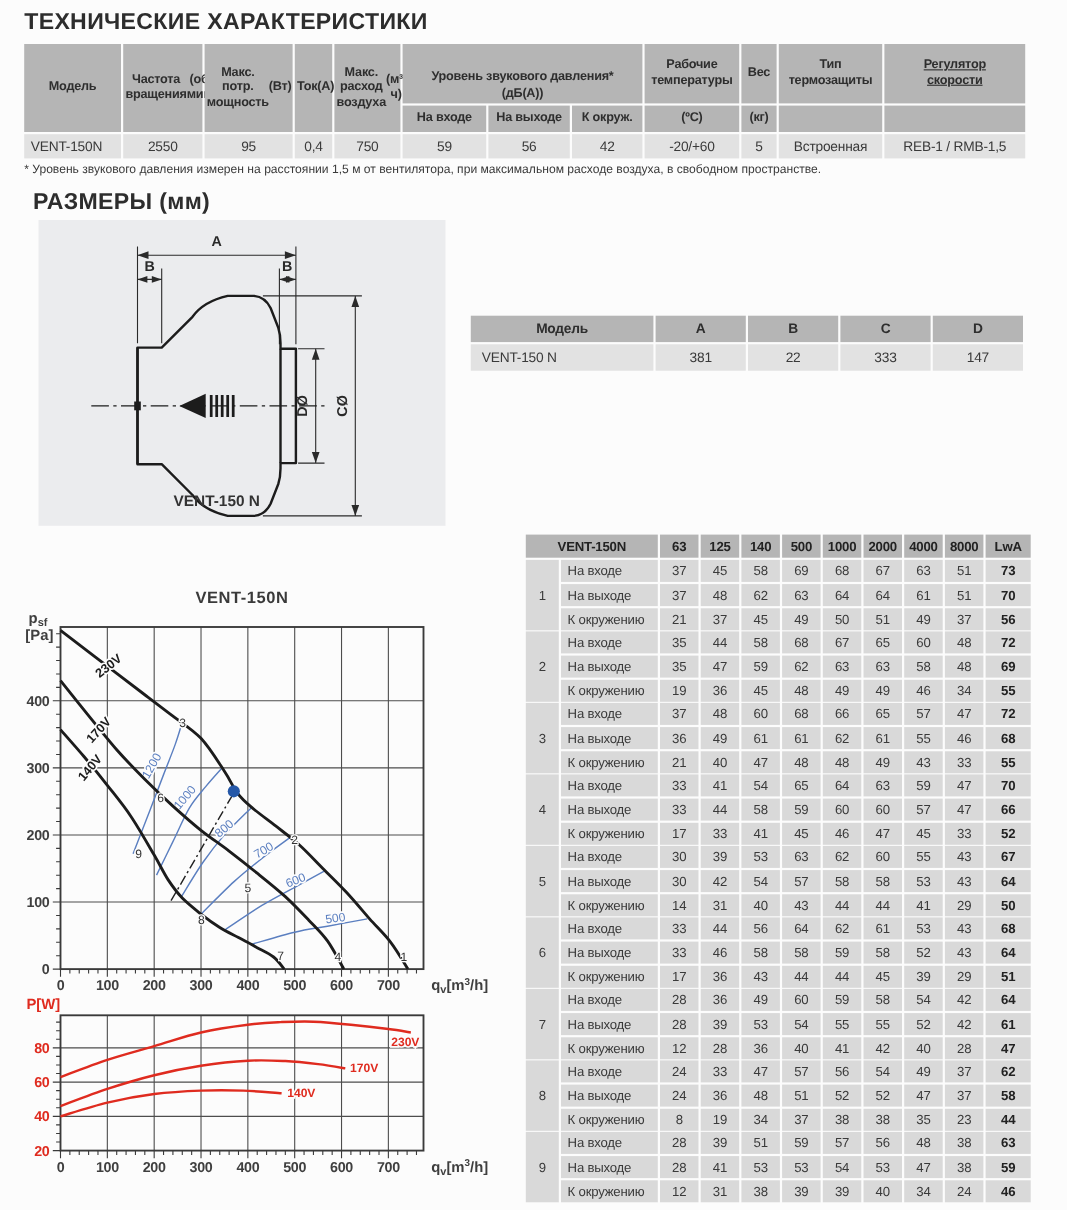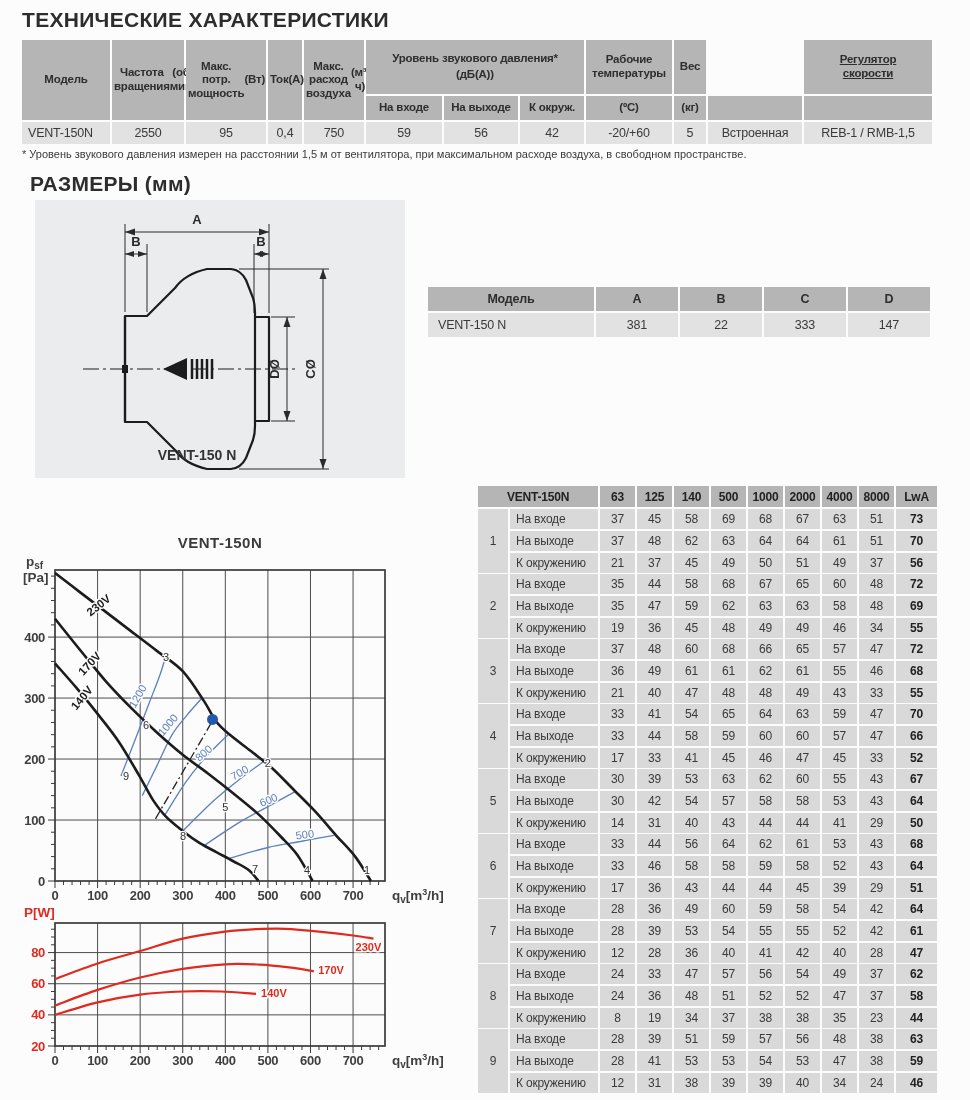--- a/index.html
+++ b/index.html
@@ -9,21 +9,21 @@
   h1,h2{margin:0;font-size:21px;font-weight:700;color:#2d2d2d;letter-spacing:.3px;}
 
   
   .spec-table{position:absolute;left:22px;top:40px;display:grid;
     grid-template-columns:88px 72px 80px 34px 60px 76px 74px 64px 86px 32px 94px 128px;
     grid-template-rows:54px 24px 22px;gap:2px;}
   .hc{background:#b5b5b5;display:flex;align-items:center;justify-content:center;
       text-align:center;font-weight:700;font-size:11.5px;line-height:1.18;color:#2e2e2e;
       letter-spacing:-.2px;padding:1px 2px;box-sizing:border-box;}
   .tall{flex-direction:row;justify-content:space-between;padding:6px 2px;}
-  .sound{flex-direction:column;justify-content:center;gap:2px;}
+  .sound{flex-direction:column;justify-content:flex-end;gap:2px;}
   .pad-wide{padding:18px 18px;text-decoration:underline;}
   .dc{background:#e2e2e2;display:flex;align-items:center;justify-content:center;
       font-size:12.5px;color:#3a3a3a;grid-row:3;letter-spacing:-.2px;}
   .dc.left{justify-content:flex-start;padding-left:6px;}
   .footnote{position:absolute;left:22px;top:148px;font-size:11px;color:#3a3a3a;}
 
   
   .panel{position:absolute;left:35px;top:200px;width:370px;height:278px;background:#ebecee;}
   .dim-table{position:absolute;left:428px;top:287px;display:grid;
     grid-template-columns:166px 82px 82px 82px 82px;grid-template-rows:24px 24px;gap:2px;}
@@ -83,20 +83,21 @@
     <div>Уровень звукового давления*</div>
     <div>(дБ(А))</div>
   </div>
   <div class="hc" style="grid-area:2/6/3/7">На входе</div>
   <div class="hc" style="grid-area:2/7/3/8">На выходе</div>
   <div class="hc" style="grid-area:2/8/3/9">К окруж.</div>
   <div class="hc" style="grid-area:1/9/2/10">Рабочие температуры</div>
   <div class="hc" style="grid-area:2/9/3/10">(ºС)</div>
   <div class="hc" style="grid-area:1/10/2/11">Вес</div>
   <div class="hc" style="grid-area:2/10/3/11">(кг)</div>
+  <div class="hc" style="grid-area:1/11/2/12">Тип термозащиты</div>
   <div class="hc" style="grid-area:2/11/3/12"></div>
   <div class="hc pad-wide" style="grid-area:1/12/2/13">Регулятор скорости</div>
   <div class="hc" style="grid-area:2/12/3/13"></div>
 
   <div class="dc left" style="grid-column:1">VENT-150N</div>
   <div class="dc" style="grid-column:2">2550</div>
   <div class="dc" style="grid-column:3">95</div>
   <div class="dc" style="grid-column:4">0,4</div>
   <div class="dc" style="grid-column:5">750</div>
   <div class="dc" style="grid-column:6">59</div>

